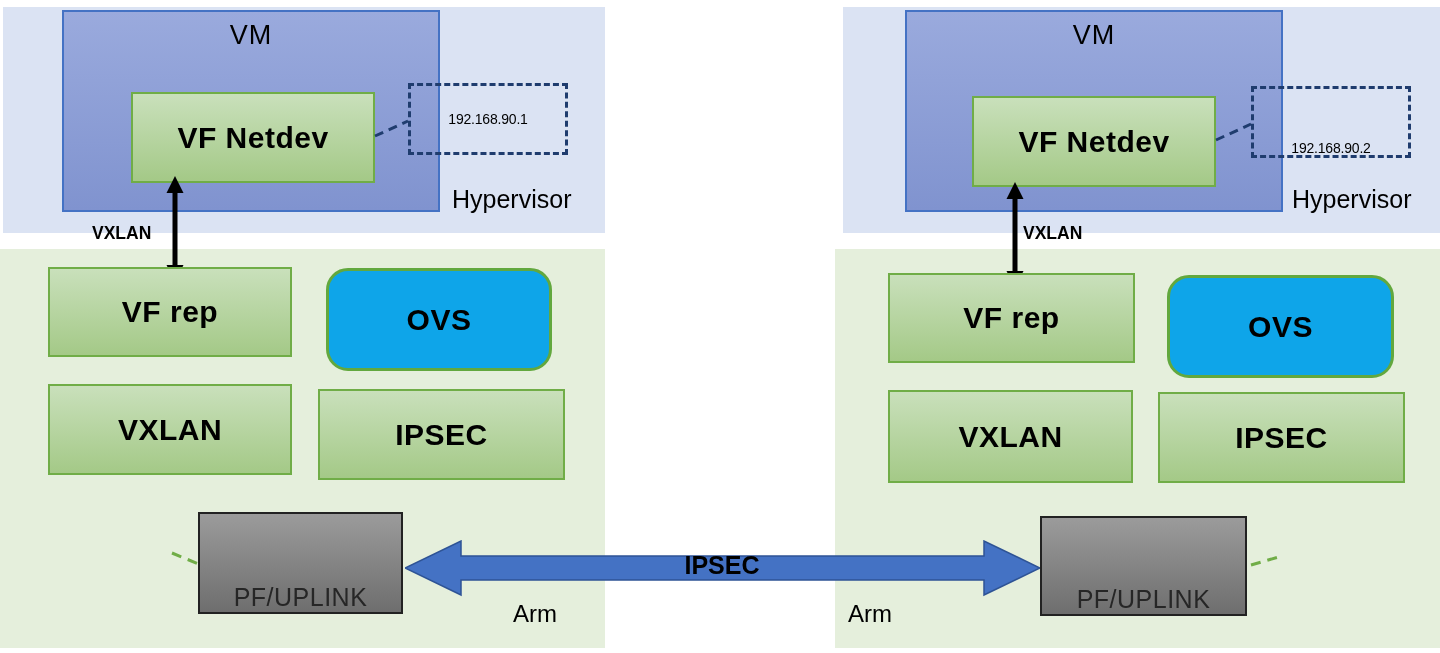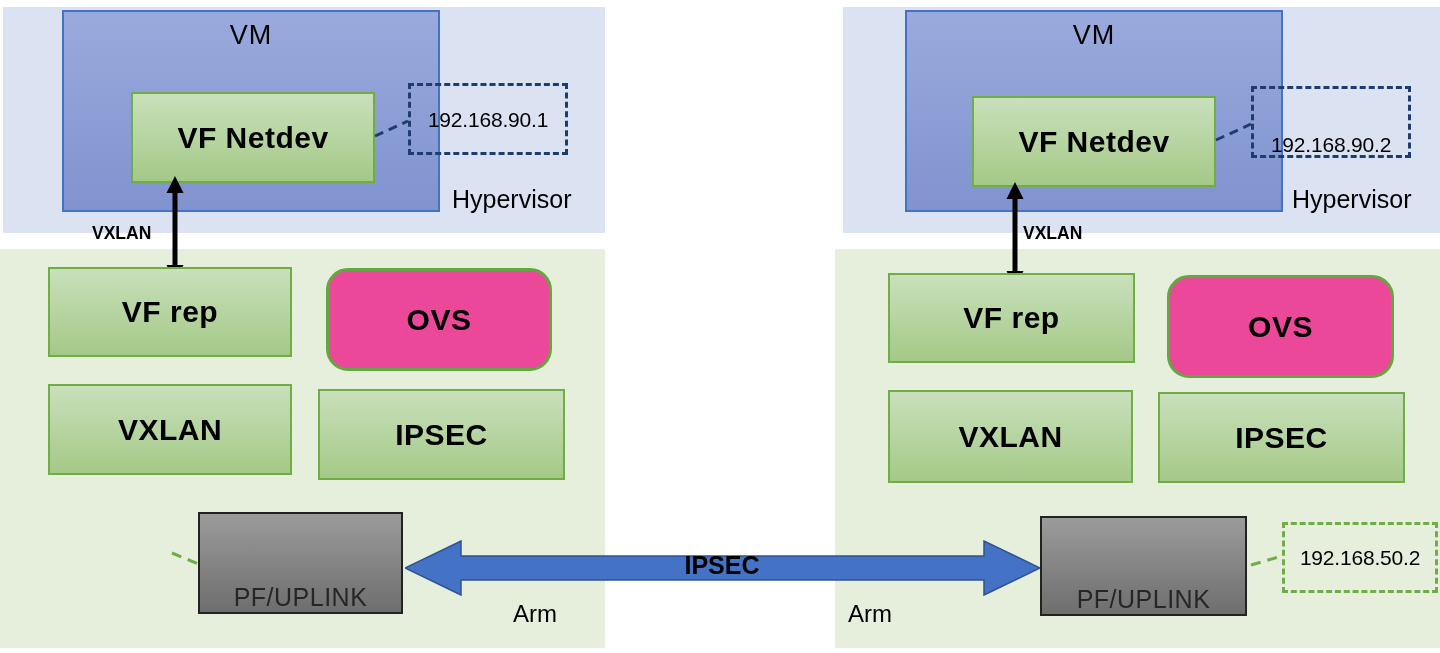--- a/index.html
+++ b/index.html
@@ -15,38 +15,38 @@
   .vmbox {
     background:linear-gradient(180deg,#9aaadd 0%,#8093cf 100%);
     border:2px solid #4472c4;
   }
   .gbox {
     background:linear-gradient(180deg,#c9e0bb 0%,#a4c987 100%);
     border:2px solid #70ad47;
     display:flex; align-items:center; justify-content:center;
   }
   .ovsbox {
-    background:#ec4899; border:3px solid #62a83e; border-radius:22px;
+    background:#0ea5e9; border:3px solid #62a83e; border-radius:22px;
     display:flex; align-items:center; justify-content:center;
   }
   .graybox {
     background:linear-gradient(180deg,#9b9b9b 0%,#6e6e6e 100%);
     border:2px solid #222;
     display:flex; align-items:flex-end; justify-content:center;
   }
   .dash-navy {
     border:3px dashed #1f3c6e;
     display:flex; align-items:center; justify-content:center;
   }
   .dash-green {
     border:3px dashed #70ad47;
     display:flex; align-items:center; justify-content:center;
   }
   .boxlabel { font-size:30px; line-height:1; letter-spacing:0.5px;font-weight:bold; }
-  .iplabel { font-size:21px; line-height:1; letter-spacing:-0.2px; white-space:nowrap; }
+  .iplabel { font-size:14px; line-height:1; letter-spacing:-0.2px; white-space:nowrap; }
   .vm-title { font-size:27px; text-align:center; letter-spacing:1px; }
   .zone-label { font-size:25px; line-height:1; }
   .arm-label { font-size:24px; line-height:1; }
   .vxlan-label { font-size:17.5px; font-weight:600; line-height:1; }
   .tunnel-label { font-size:25px; font-weight:bold; text-align:center; line-height:1; }
   .uplink-text { font-size:25px; color:#262626; letter-spacing:0.5px; }
   svg { display:block; }
 </style>
 </head>
 <body>
@@ -156,19 +156,16 @@
   </div>
 
   <div class="abs graybox" style="left:1040px; top:516px; width:207px; height:100px; z-index:6;">
     <span class="uplink-text">PF/UPLINK</span>
   </div>
 
   <svg class="abs" style="left:1249px; top:550px;" width="36" height="22" viewBox="0 0 36 22">
     <line x1="2" y1="15" x2="33" y2="6" stroke="#70ad47" stroke-width="3" stroke-dasharray="10 7"></line>
   </svg>
 
-  <div class="abs dash-green" style="left:1282px; top:522px; width:156px; height:71px;">
-    <span class="iplabel">192.168.50.2</span>
-  </div>
 
   <div class="abs arm-label" style="left:848px; top:602px;">Arm</div>
 
 </div>
 
 </body></html>

